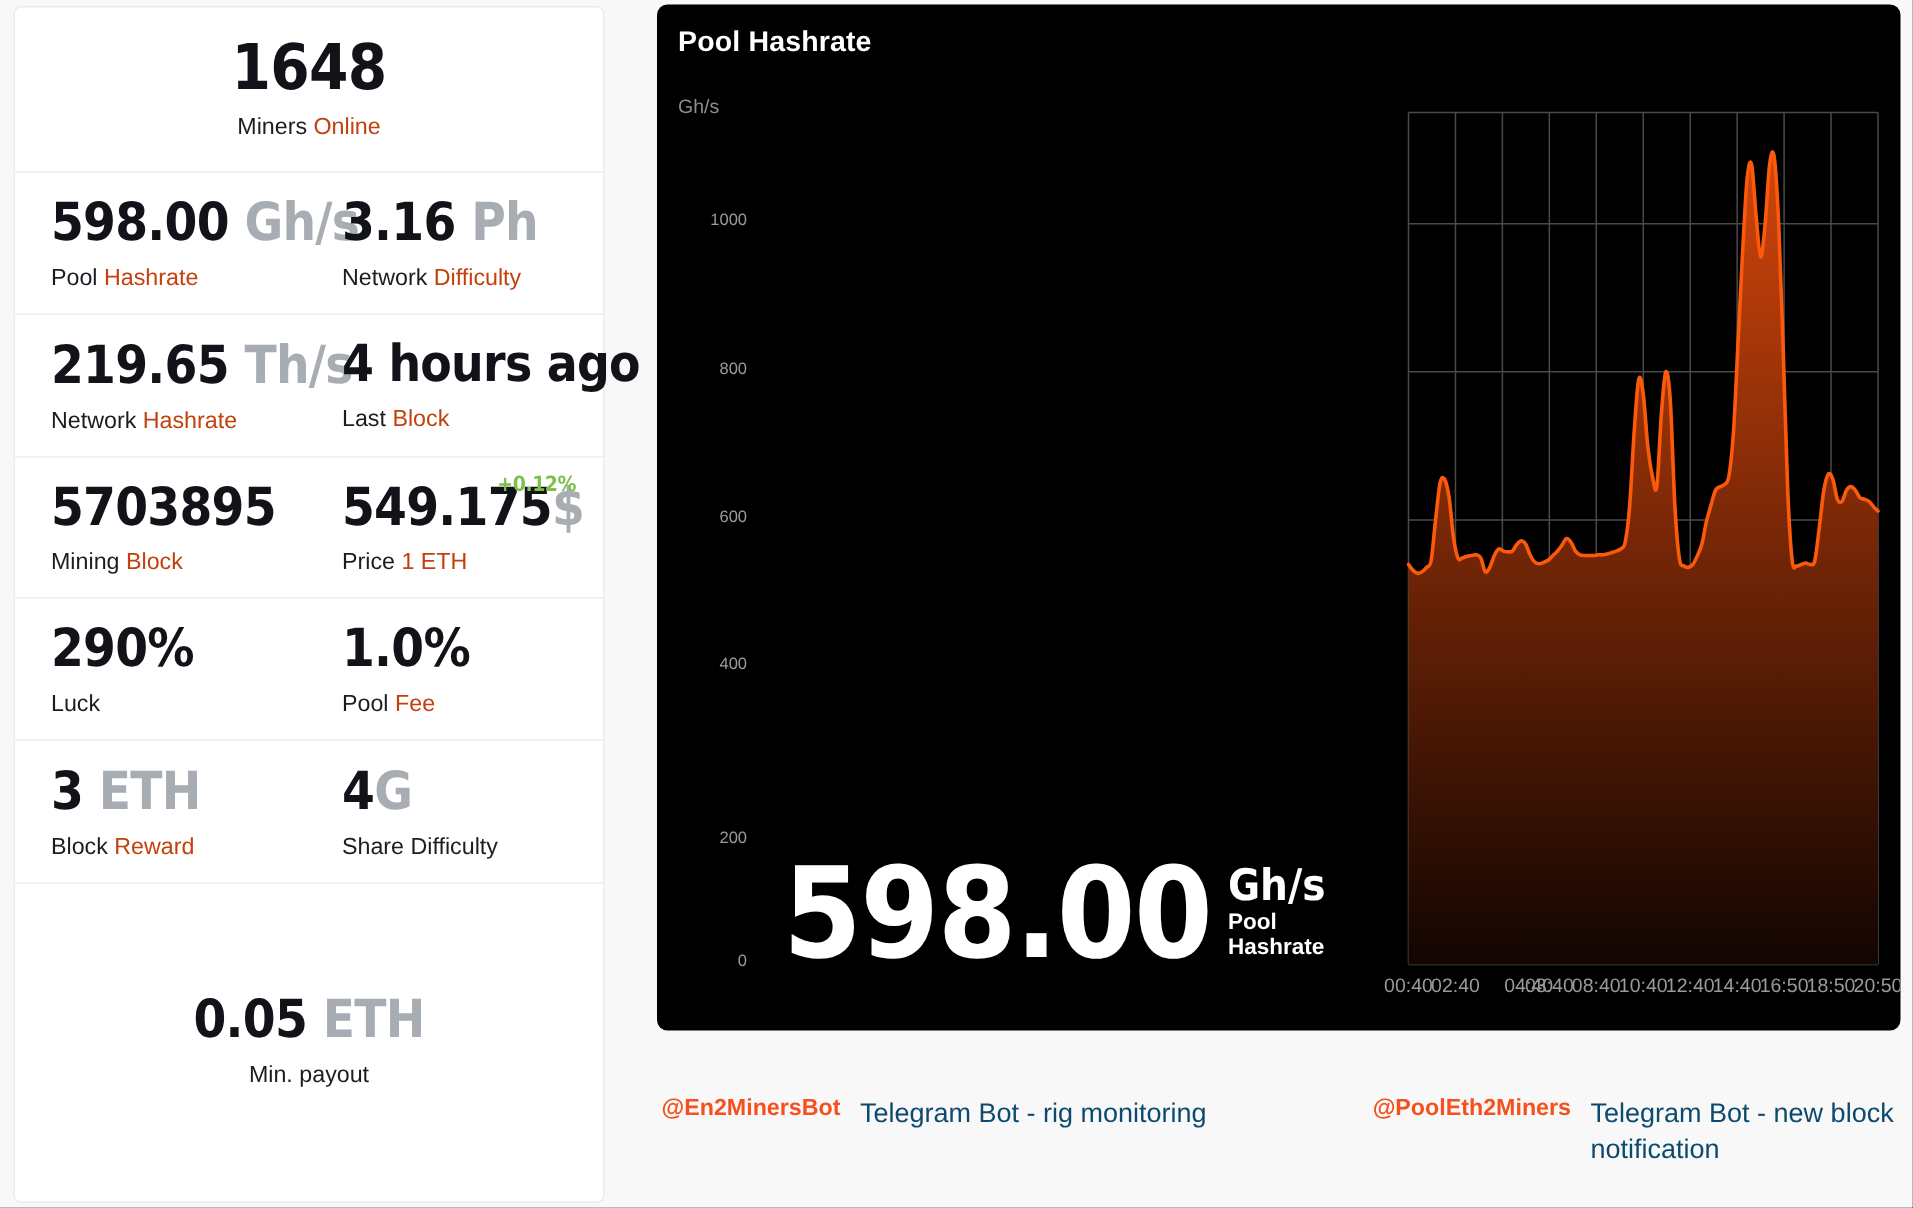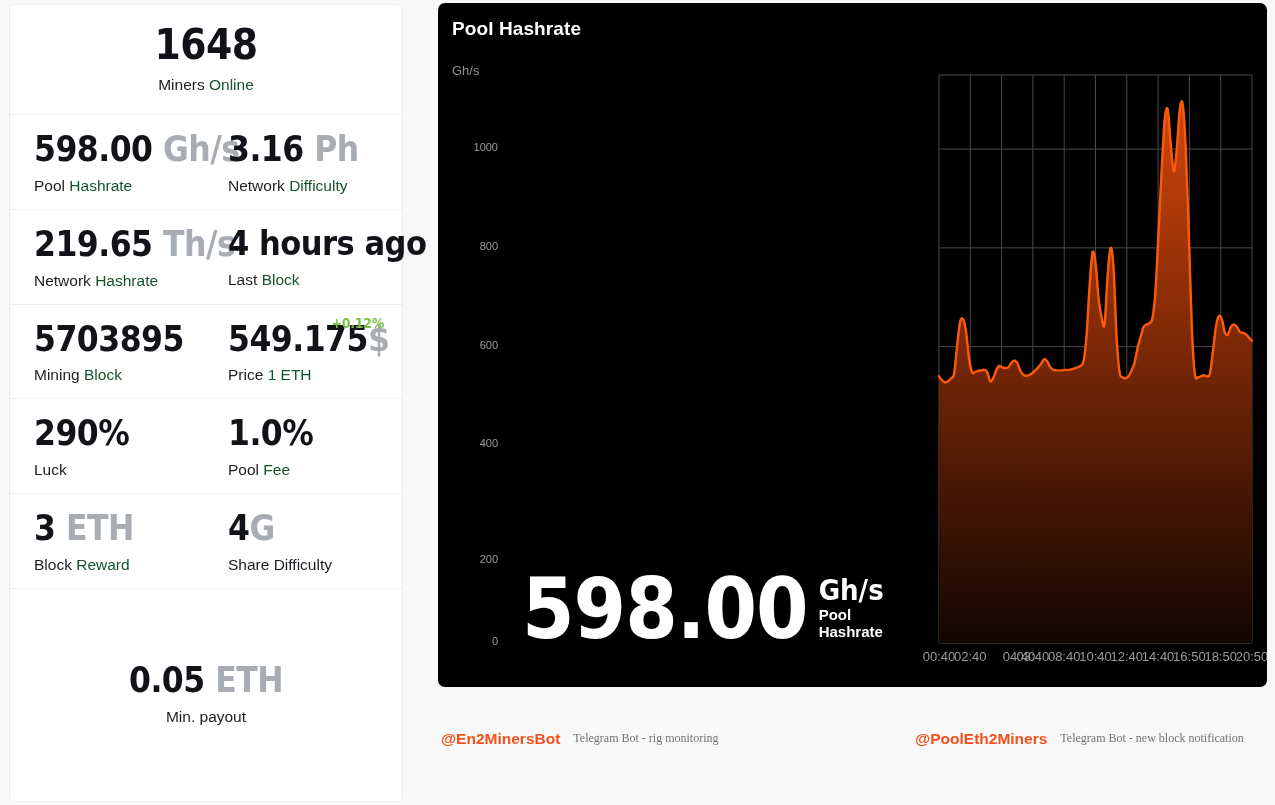--- a/index.html
+++ b/index.html
@@ -51,21 +51,21 @@
   .stat-value .unit { color: #a8acb3; }
   .stat-value.big { font-size: 42px; }
   .stat-value.mid { font-size: 34px; }
 
   .stat-label {
     margin-top: 9px;
     font-size: 15.5px;
     color: #1b1d22;
     white-space: nowrap;
   }
-  .stat-label .muted { color: #14532d; text-align: right; }
+  .stat-label .muted { color: #c2410c; text-align: right; }
 
   .delta {
     position: absolute;
     right: 18px; top: 10px;
     font-family: "DejaVu Sans Condensed", "Liberation Sans Narrow", "Liberation Sans", sans-serif;
     font-weight: bold;
     font-size: 14px;
     color: #7dc14a;
     letter-spacing: -0.3px;
   }
@@ -151,25 +151,24 @@
   .footer-item.second { width: 390px; padding-left: 28px; }
   .footer-link {
     color: #f4511e;
     font-size: 15.5px;
     font-weight: bold;
     text-decoration: none;
     white-space: nowrap;
     margin-right: 13px;
   }
   .footer-desc {
-    color: #737373;
-    font-size: 12px;
+    color: #0c4a6e;
+    font-size: 18px;
     line-height: 1.35;
     max-width: 210px;
-    font-family: Liberation Serif, serif;
   }
   .footer-item.first .footer-desc { max-width: 260px; }
 </style>
 </head>
 <body>
 
 <div class="page">
 
   <div class="stats-card">
 

